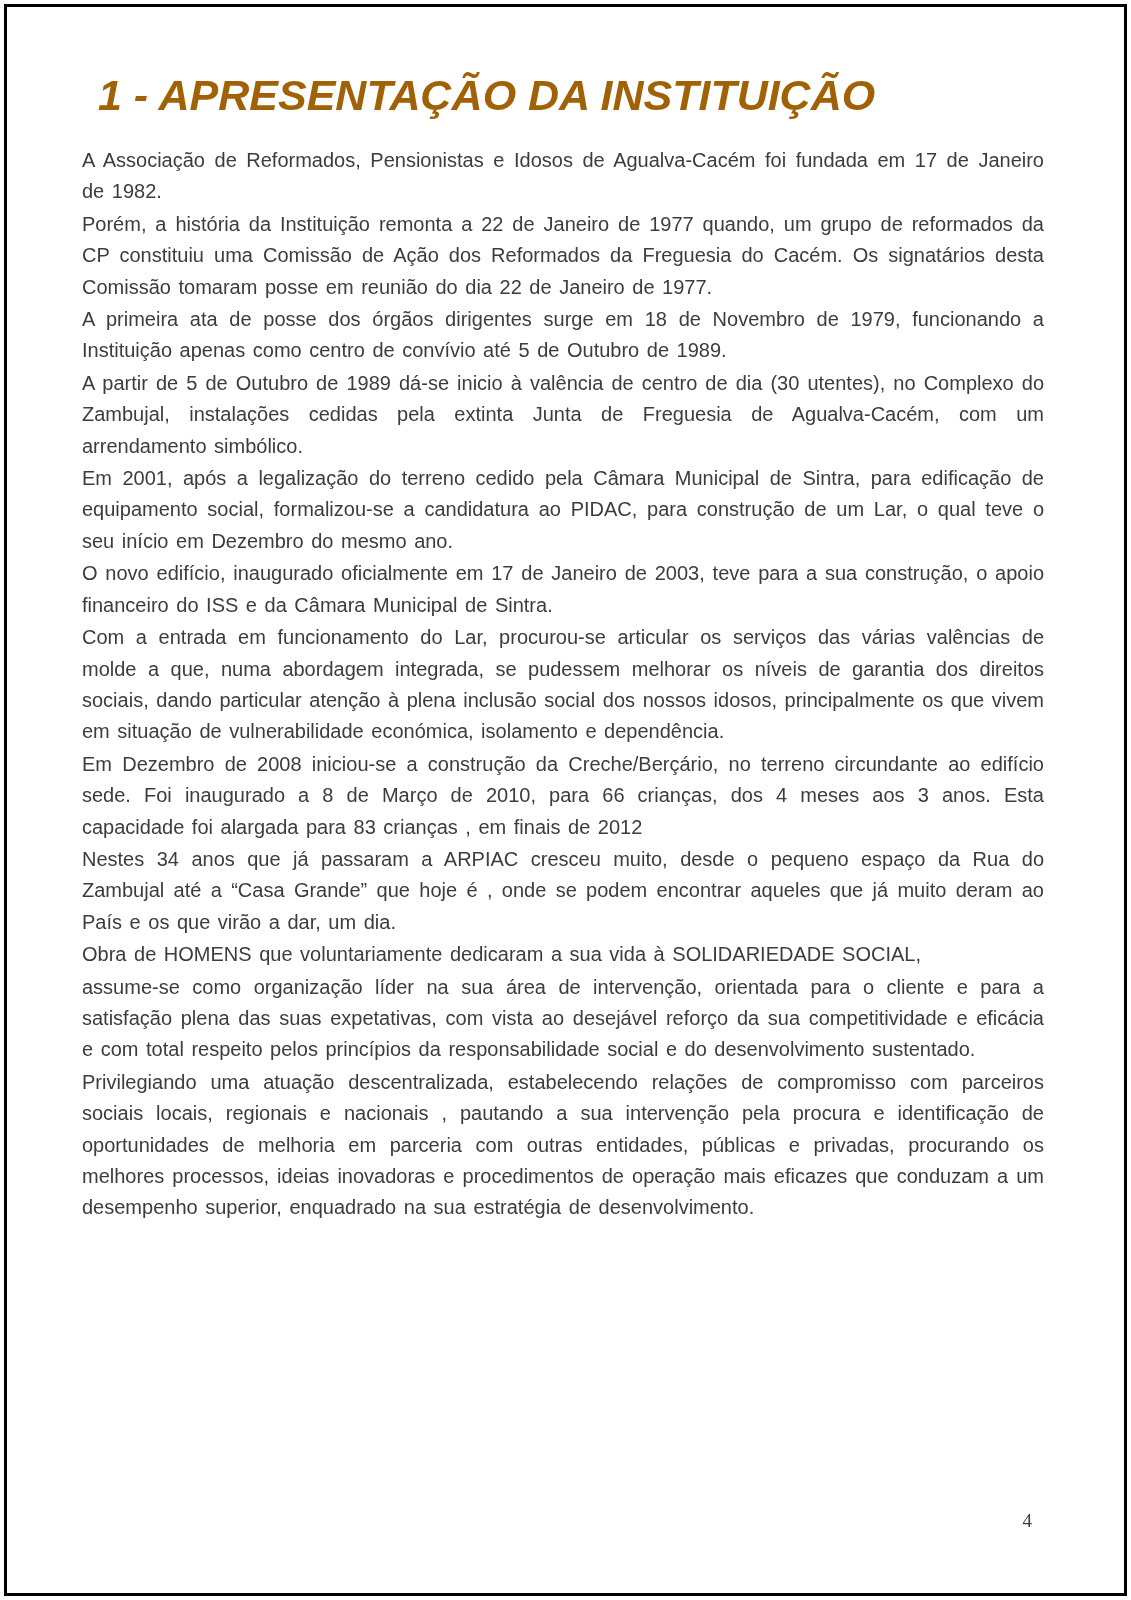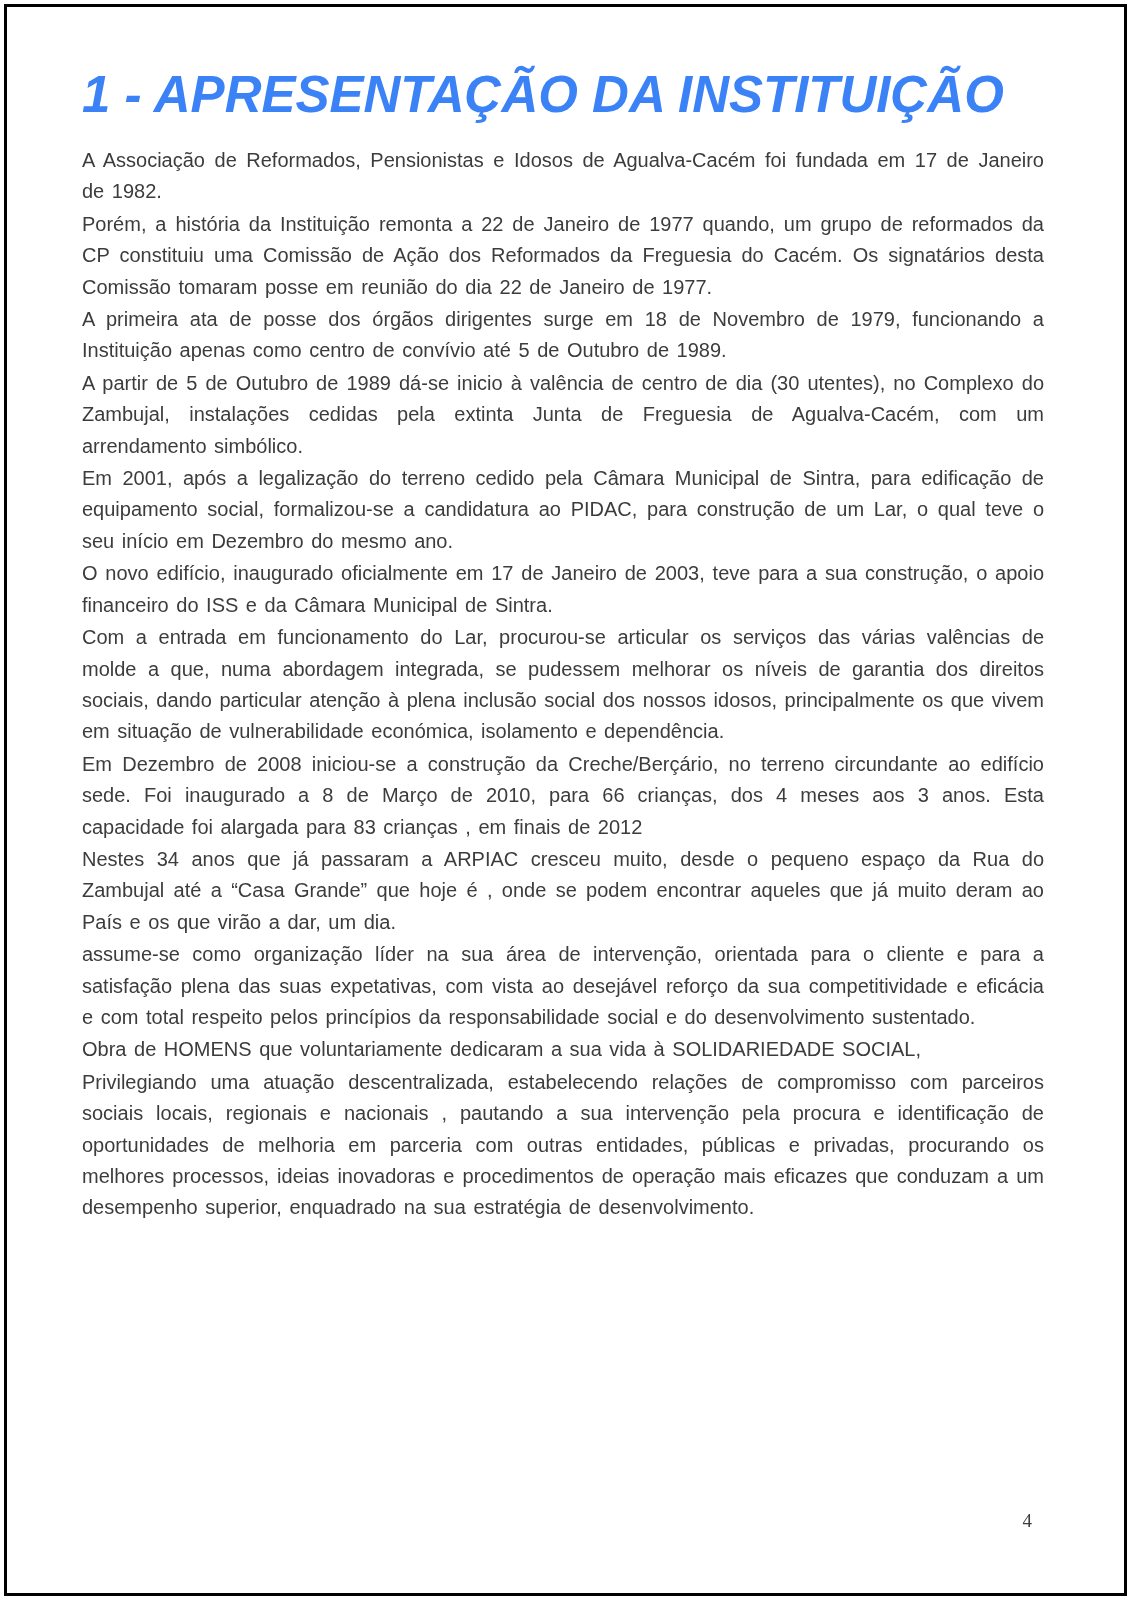--- a/index.html
+++ b/index.html
@@ -24,26 +24,26 @@
     border: 3px solid #000000;
     background: #ffffff;
   }
   .content {
     position: absolute;
     top: 64px;
     left: 75px;
     right: 72px;
   }
   h1.doc-title {
-    margin: 0 0 26px 0;
-    font-size: 51px;
+    margin: 0 0 26px 16px;
+    font-size: 43px;
     line-height: 48px;
     font-weight: bold;
     font-style: italic;
-    color: #3b82f6;
+    color: #a16207;
     letter-spacing: 0px;
     white-space: nowrap;
   }
   p.body-par {
     margin: 0 8px 1px 0;
     font-size: 20px;
     line-height: 31.4px;
     text-align: justify;
     word-spacing: 2px;
     color: #3c3c3c;
@@ -71,20 +71,20 @@
     <p class="body-par">Porém, a história da Instituição remonta a 22 de Janeiro de 1977 quando, um grupo de reformados da CP constituiu uma Comissão de Ação dos Reformados da Freguesia do Cacém. Os signatários desta Comissão tomaram posse em reunião do dia 22 de Janeiro de 1977.</p>
     <p class="body-par">A primeira ata de posse dos órgãos dirigentes surge em 18 de Novembro de 1979, funcionando a Instituição apenas como centro de convívio até 5 de Outubro de 1989.</p>
 
     <p class="body-par"><span>A partir de 5 de Outubro de 1989 dá-se inicio à valência de centro de dia </span><span class="italic">(30 utentes),</span><span> no Complexo do Zambujal, instalações cedidas pela extinta Junta de Freguesia de Agualva-Cacém, com um arrendamento simbólico.</span></p>
 
     <p class="body-par">Em 2001, após a legalização do terreno cedido pela Câmara Municipal de Sintra, para edificação de equipamento social, formalizou-se a candidatura ao PIDAC, para construção de um Lar, o qual teve o seu início em Dezembro do mesmo ano.</p>
     <p class="body-par">O novo edifício, inaugurado oficialmente em 17 de Janeiro de 2003, teve para a sua construção, o apoio financeiro do  ISS  e da Câmara Municipal de Sintra.</p>
     <p class="body-par">Com a entrada em funcionamento do Lar, procurou-se articular os serviços das várias valências de molde a que, numa abordagem integrada, se pudessem melhorar os níveis de garantia dos direitos sociais, dando particular atenção à plena inclusão social dos nossos idosos, principalmente os que vivem em situação de vulnerabilidade económica, isolamento e dependência.</p>
     <p class="body-par">Em Dezembro de 2008 iniciou-se a construção da Creche/Berçário, no terreno circundante ao edifício sede. Foi inaugurado a 8 de Março de 2010, para 66 crianças, dos 4 meses aos 3 anos. Esta capacidade foi alargada para 83 crianças , em finais de 2012</p>
     <p class="body-par">Nestes 34 anos que já passaram a ARPIAC cresceu muito, desde o pequeno espaço da Rua do Zambujal até a “Casa Grande” que hoje é , onde se podem encontrar aqueles que já muito deram ao País e os que virão  a dar, um dia.</p>
+    <p class="body-par">Obra de HOMENS que voluntariamente dedicaram a sua vida à SOLIDARIEDADE SOCIAL,</p>
     <p class="body-par">assume-se como organização líder na sua área de intervenção, orientada para o cliente e para a satisfação plena das suas expetativas, com vista ao desejável reforço da sua competitividade e eficácia e com total respeito pelos princípios da responsabilidade social e do desenvolvimento sustentado.</p>
-    <p class="body-par">Obra de HOMENS que voluntariamente dedicaram a sua vida à SOLIDARIEDADE SOCIAL,</p>
     <p class="body-par">Privilegiando uma atuação descentralizada, estabelecendo relações de compromisso com parceiros sociais  locais, regionais e nacionais , pautando a sua intervenção pela procura e identificação de oportunidades de melhoria em parceria com outras entidades, públicas e privadas, procurando os melhores processos, ideias inovadoras e procedimentos de operação mais eficazes que conduzam a um desempenho superior, enquadrado na sua estratégia de desenvolvimento.</p>
 
   </div>
 
   <div class="page-number">4</div>
 </div>
 
 </body></html>

